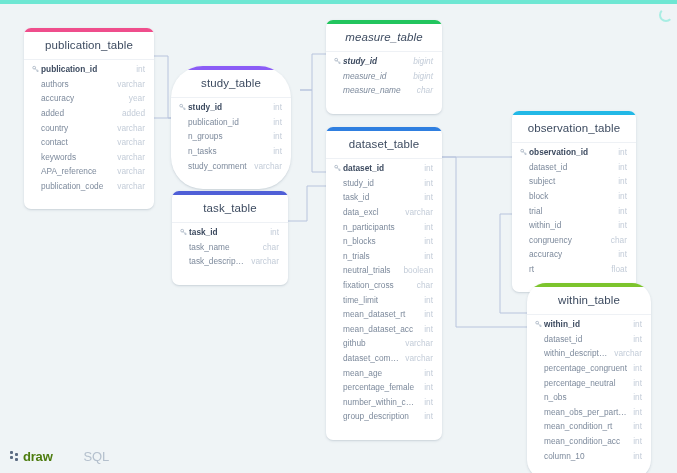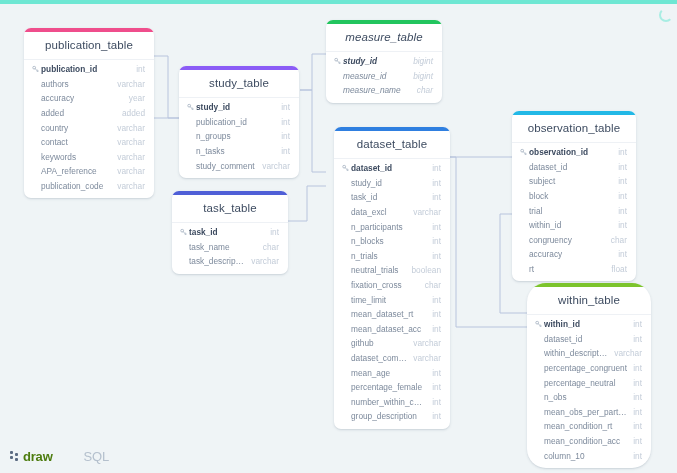--- a/index.html
+++ b/index.html
@@ -55,21 +55,21 @@
   }
   .tbar { height: 4px; width: 100%; }
   .ttitle {
     text-align: center;
     font-size: 11.5px;
     color: #3d4b60;
     padding: 7px 6px 8px;
     border-bottom: 1px solid #eef1f5;
     letter-spacing: .1px;
   }
-  .rows { padding: 2px 0 5px; }
+  .rows { padding: 2px 0 16px; }
   .row {
     display: flex;
     align-items: center;
     height: 14.6px;
     padding: 0 9px 0 8px;
     font-size: 8.3px;
     color: #7d8a9c;
     white-space: nowrap;
   }
   .row .keyicon {
@@ -177,21 +177,21 @@
             <span class="fname">APA_reference</span>
             <span class="ftype">varchar</span>
           </div>
           <div class="row">
             <span class="keyicon"></span>
             <span class="fname">publication_code</span>
             <span class="ftype">varchar</span>
           </div>
         </div>
       </div>
-      <div class="table" style="left: 179px; top: 66px; width: 120px;">
+      <div class="table" style="left: 171px; top: 66px; width: 120px; border-radius: 32px;">
         <div class="tbar" style="background: rgb(139, 92, 246);"></div>
         <div class="ttitle">study_table</div>
         <div class="rows">
           <div class="row pk">
             <span class="keyicon"><svg width="7" height="7" viewBox="0 0 16 16" style="vertical-align:middle">
                 <circle cx="5" cy="5" r="3.2" fill="none" stroke="#9aa7b8" stroke-width="1.6"></circle>
                 <path d="M7.2 7.2 L13.5 13.5 M11 12 L12.6 10.6 M12.6 13.8 L14 12.4" fill="none" stroke="#9aa7b8" stroke-width="1.6" stroke-linecap="round"></path>
               </svg></span>
             <span class="fname">study_id</span>
             <span class="ftype">int</span>
@@ -259,21 +259,21 @@
             <span class="fname">task_name</span>
             <span class="ftype">char</span>
           </div>
           <div class="row">
             <span class="keyicon"></span>
             <span class="fname">task_description</span>
             <span class="ftype">varchar</span>
           </div>
         </div>
       </div>
-      <div class="table" style="left: 334px; top: 127px; width: 116px;">
+      <div class="table" style="left: 326px; top: 127px; width: 116px;">
         <div class="tbar" style="background: rgb(47, 127, 224);"></div>
         <div class="ttitle">dataset_table</div>
         <div class="rows">
           <div class="row pk">
             <span class="keyicon"><svg width="7" height="7" viewBox="0 0 16 16" style="vertical-align:middle">
                 <circle cx="5" cy="5" r="3.2" fill="none" stroke="#9aa7b8" stroke-width="1.6"></circle>
                 <path d="M7.2 7.2 L13.5 13.5 M11 12 L12.6 10.6 M12.6 13.8 L14 12.4" fill="none" stroke="#9aa7b8" stroke-width="1.6" stroke-linecap="round"></path>
               </svg></span>
             <span class="fname">dataset_id</span>
             <span class="ftype">int</span>

